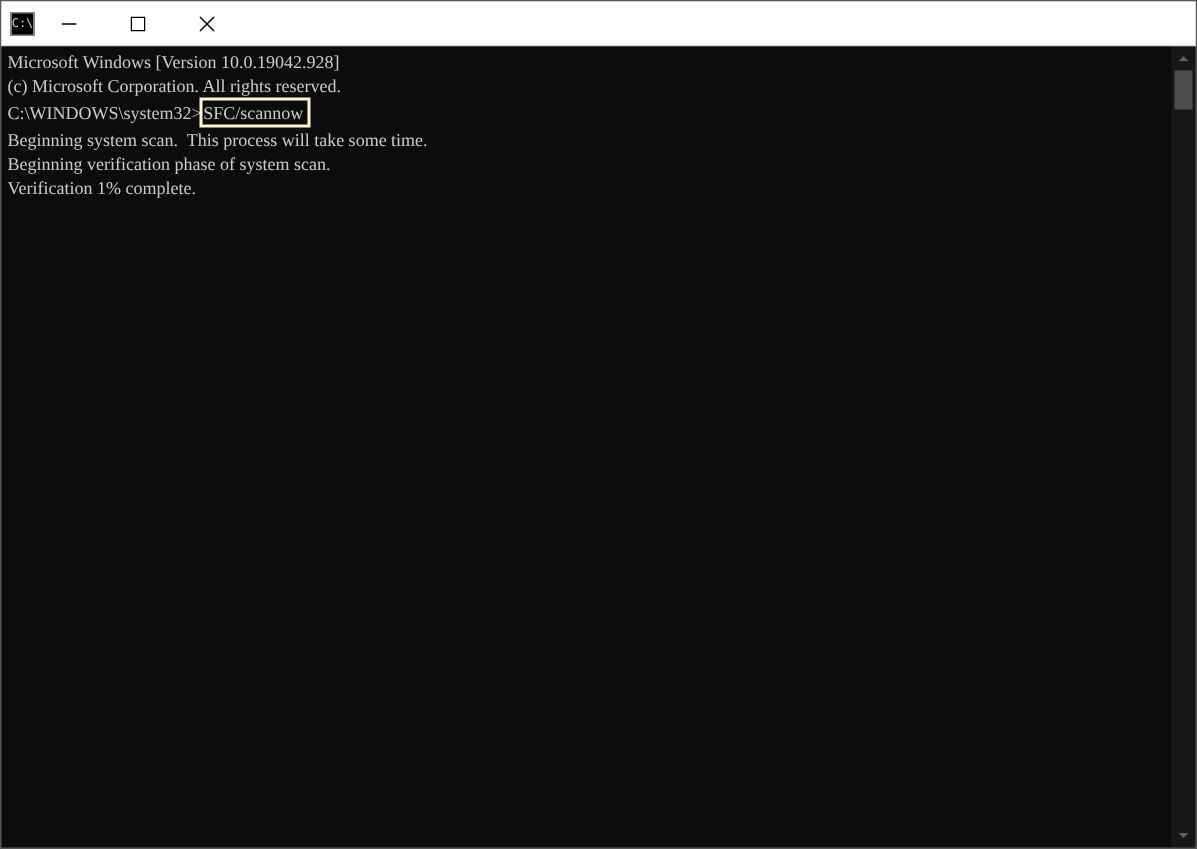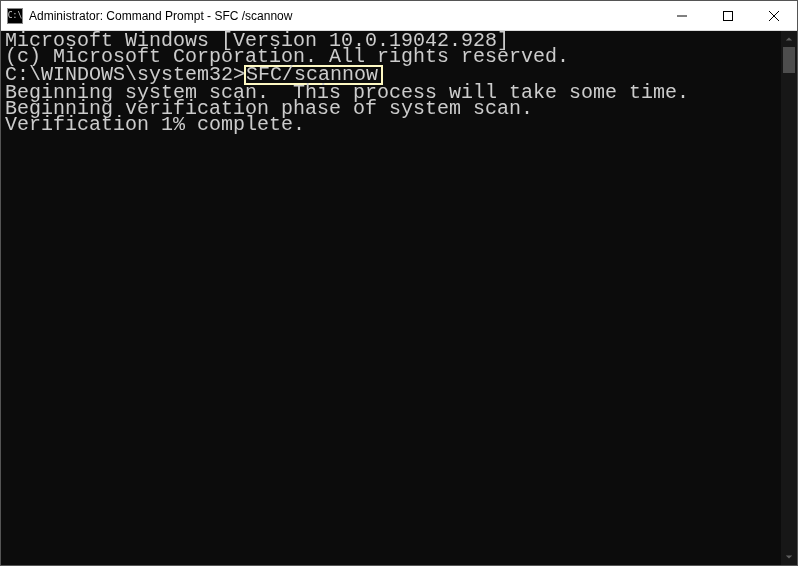--- a/index.html
+++ b/index.html
@@ -67,22 +67,22 @@
     .terminal-container {
       flex: 1;
       display: flex;
       background: #0c0c0c;
       position: relative;
     }
     .terminal {
       flex: 1;
       background: #0c0c0c;
       padding: 2px 4px;
-      font-family: Liberation Mono, monospace;
-      font-size: 20px;
+      font-family: Liberation Serif, serif;
+      font-size: 12px;
       line-height: 16px;
       color: #cccccc;
       white-space: pre;
       letter-spacing: 0px;
       overflow: hidden;
     }
     .terminal-line {
       display: block;
     }
     .highlight-box {
@@ -119,21 +119,20 @@
       height: 8px;
       fill: #606060;
     }
   </style>
 </head>
 <body>
 
 <div class="window">
   <div class="titlebar">
     <div class="titlebar-icon">C:\</div>
-    <div class="titlebar-text">Administrator: Command Prompt - SFC /scannow</div>
     <div class="window-controls">
       <div class="window-control">
         <svg viewBox="0 0 10 10">
             <path d="M0 5 L10 5" stroke="#000" stroke-width="1"></path>
           </svg>
       </div>
       <div class="window-control">
         <svg viewBox="0 0 10 10">
             <rect x="0.5" y="0.5" width="9" height="9" fill="none" stroke="#000" stroke-width="1"></rect>
           </svg>

